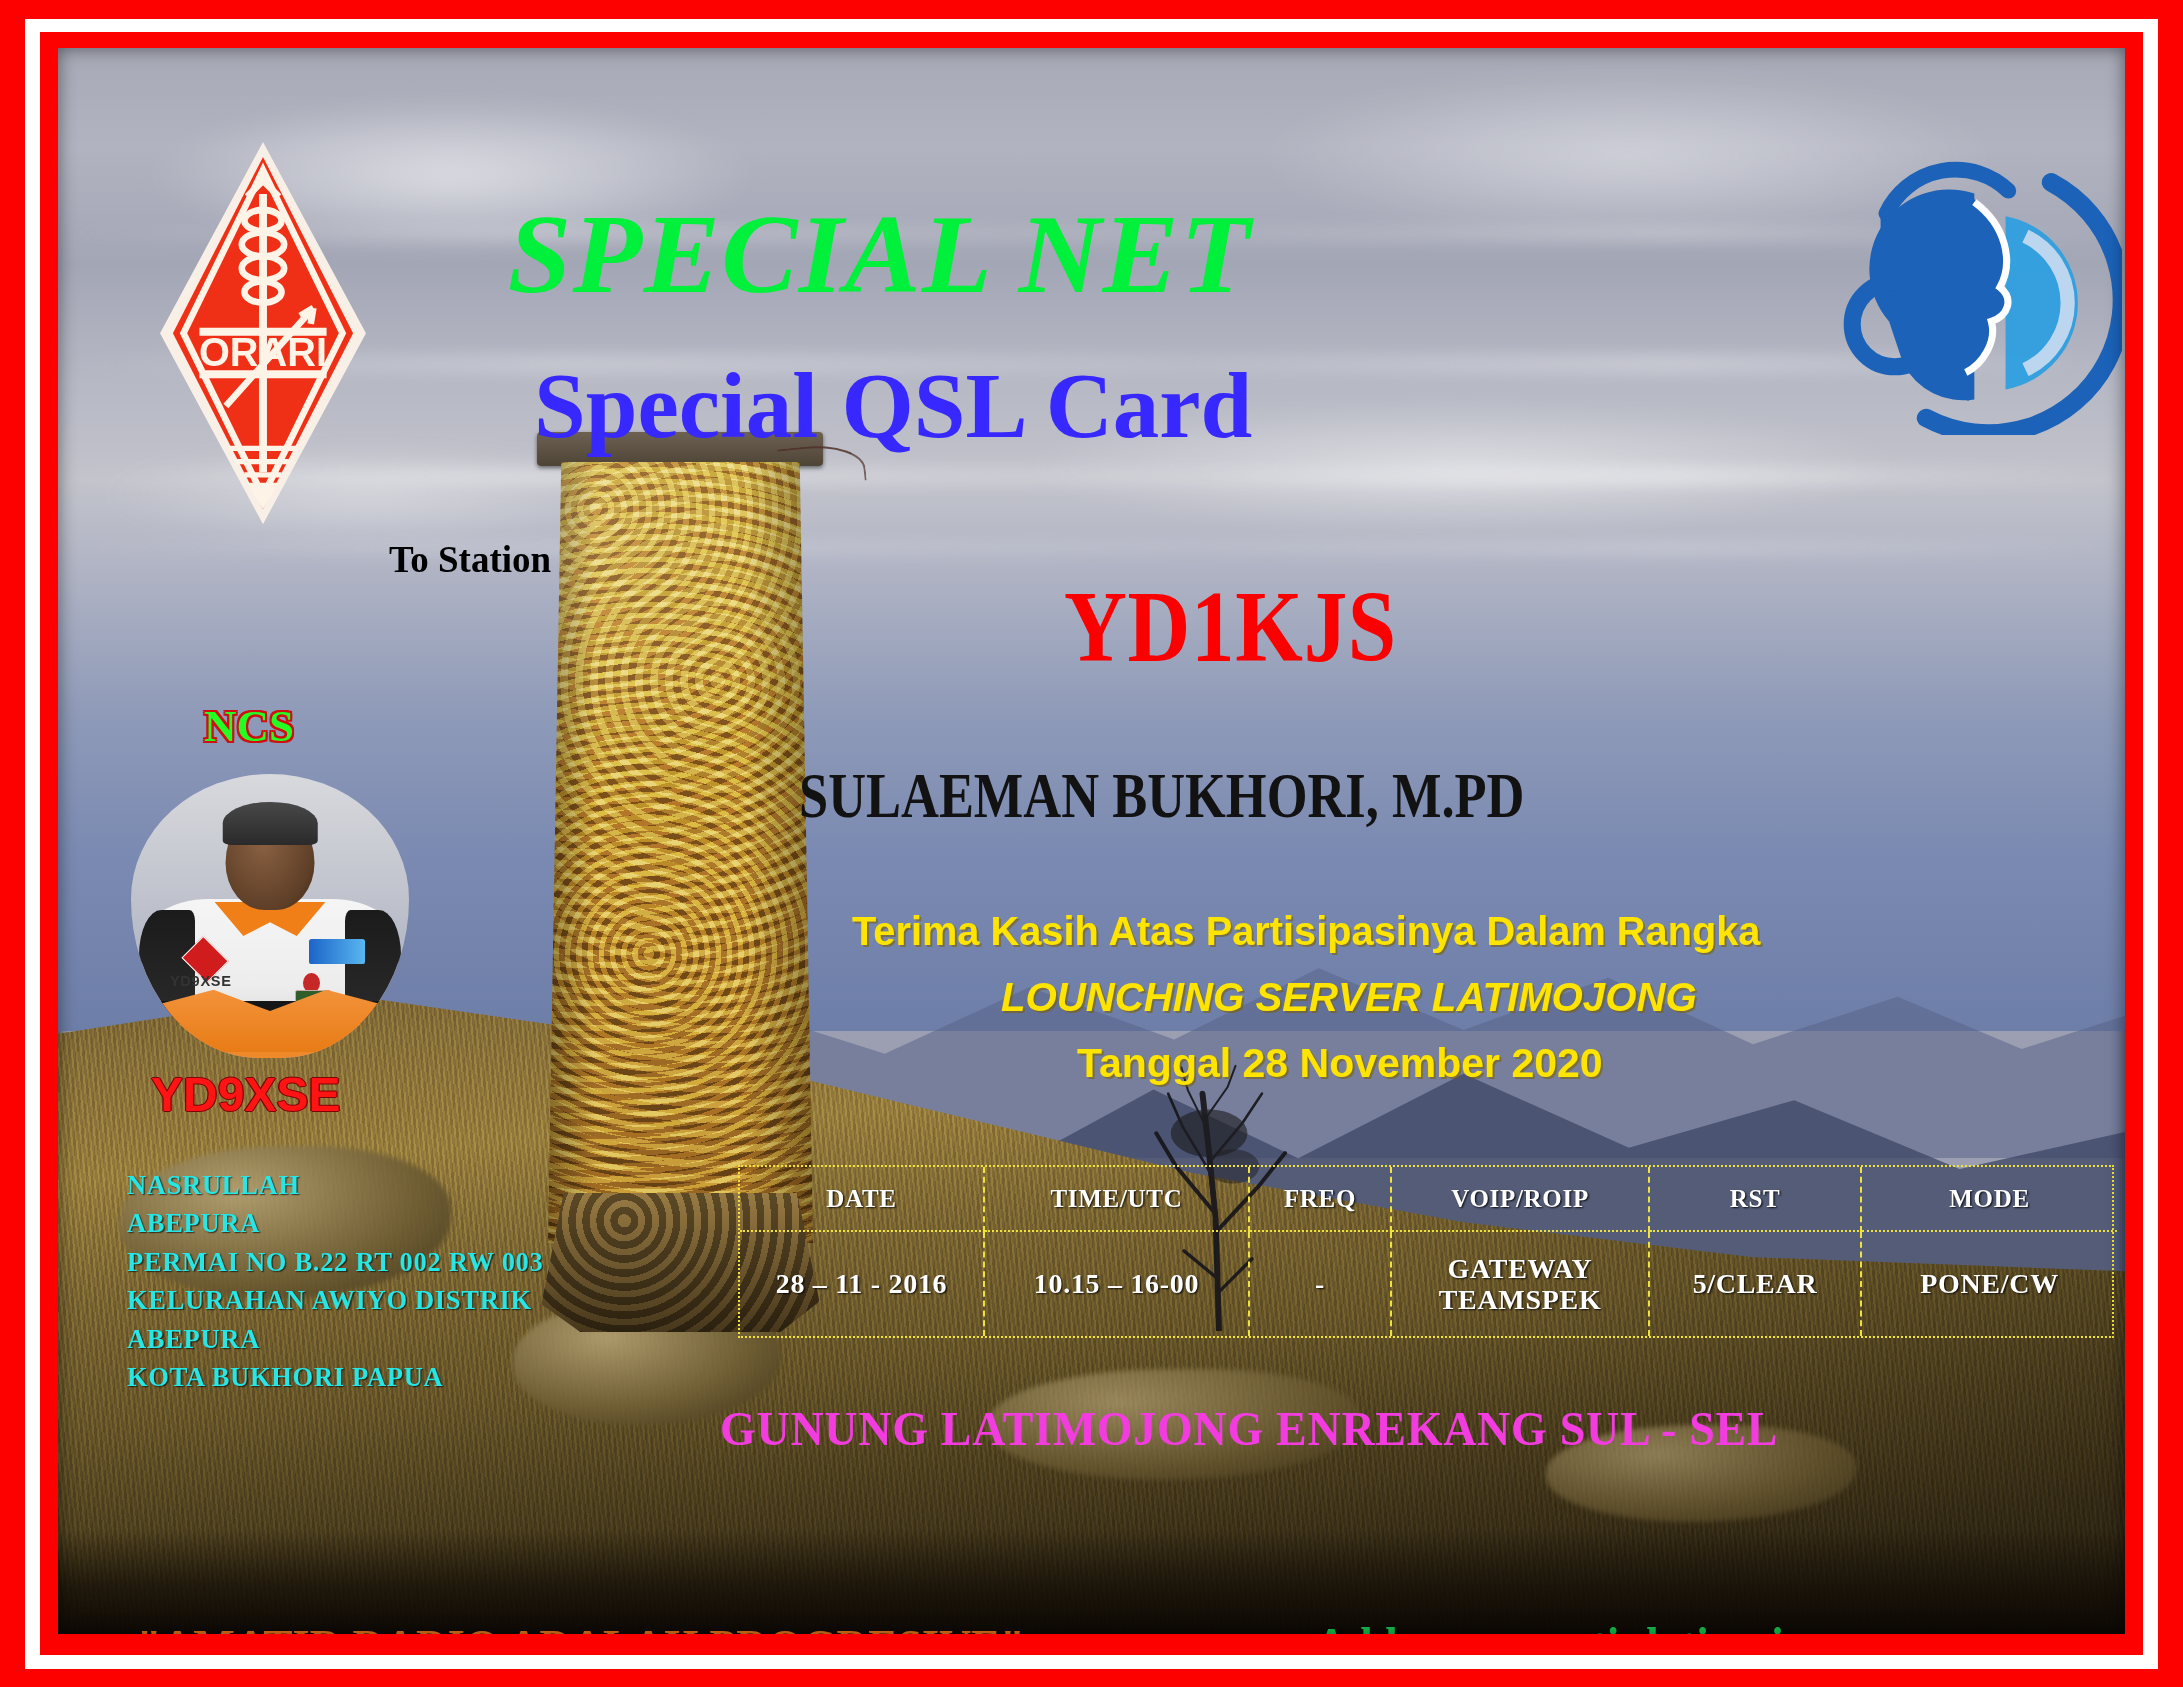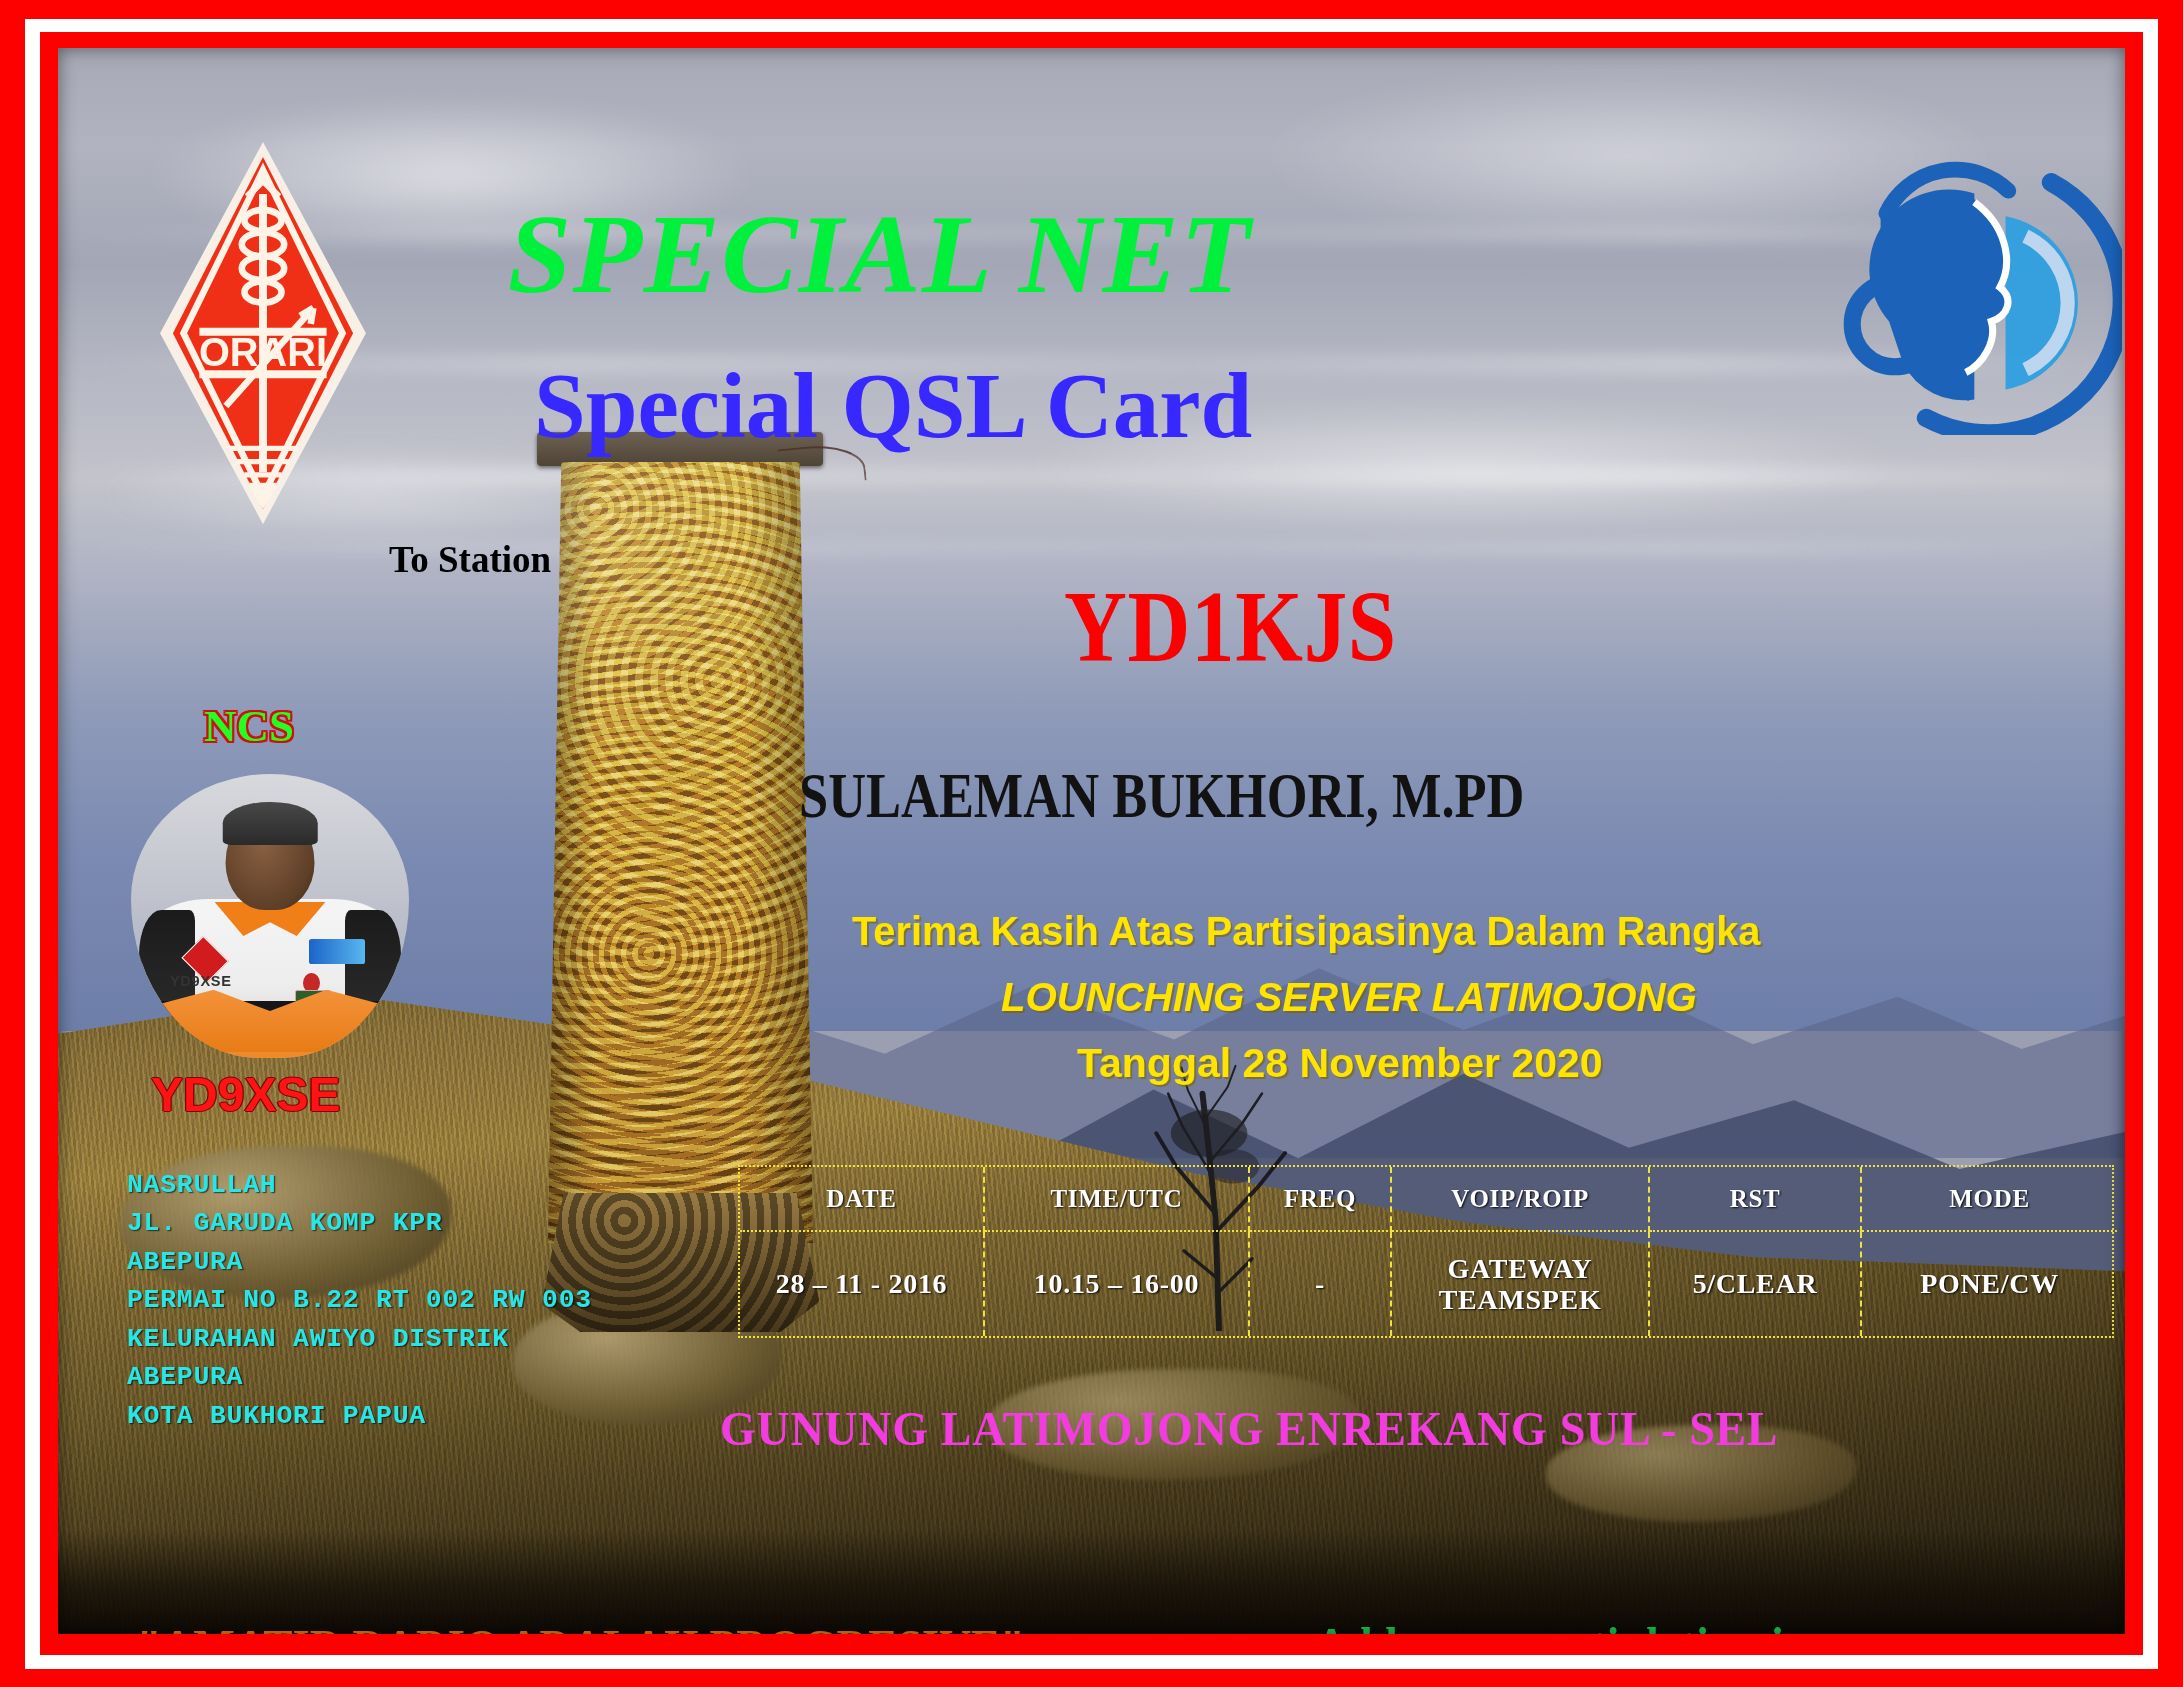--- a/index.html
+++ b/index.html
@@ -277,21 +277,21 @@
   }
   #ncsphoto .cstext{
     position:absolute; left:14%; top:70%;
     font-family:"Liberation Sans",sans-serif; font-size:14.6px; font-weight:bold;
     color:#333; letter-spacing:0.7px;
   }
 
   
   #addr{
     position:absolute; left:69px; top:1118px;
-    font-family:Liberation Mono, monospace;
+    font-family:Liberation Serif, serif;
     font-weight:bold; font-size:26.5px; line-height:1.45;
     color:#27e6e6;
     text-shadow:1.3px 1.3px 1.3px rgba(0,0,0,.65);
     letter-spacing:0.7px;
   }
   #addr div{ white-space:nowrap; }
 
   
   #qsotable{
     position:absolute; left:680px; top:1117px; width:1376px; height:173px;
@@ -474,21 +474,20 @@
 
     <div class="lyr ylw" id="t-thanks">Terima Kasih Atas Partisipasinya Dalam Rangka</div>
     <div class="lyr ylw" id="t-launch">LOUNCHING SERVER LATIMOJONG</div>
     <div class="lyr ylw" id="t-tanggal">Tanggal  28  November  2020</div>
 
     <div class="lyr" id="t-ncs">NCS</div>
     <div class="lyr" id="t-ydxse">YD9XSE</div>
 
     <div id="addr">
       <div>NASRULLAH</div>
-      <div>JL. GARUDA KOMP KPR</div>
       <div>ABEPURA</div>
       <div>PERMAI NO B.22 RT 002 RW 003</div>
       <div>KELURAHAN AWIYO DISTRIK</div>
       <div>ABEPURA</div>
       <div>KOTA BUKHORI PAPUA</div>
     </div>
 
     <div id="qsotable">
       <div class="cell hdr">DATE</div>
       <div class="cell hdr">TIME/UTC</div>

